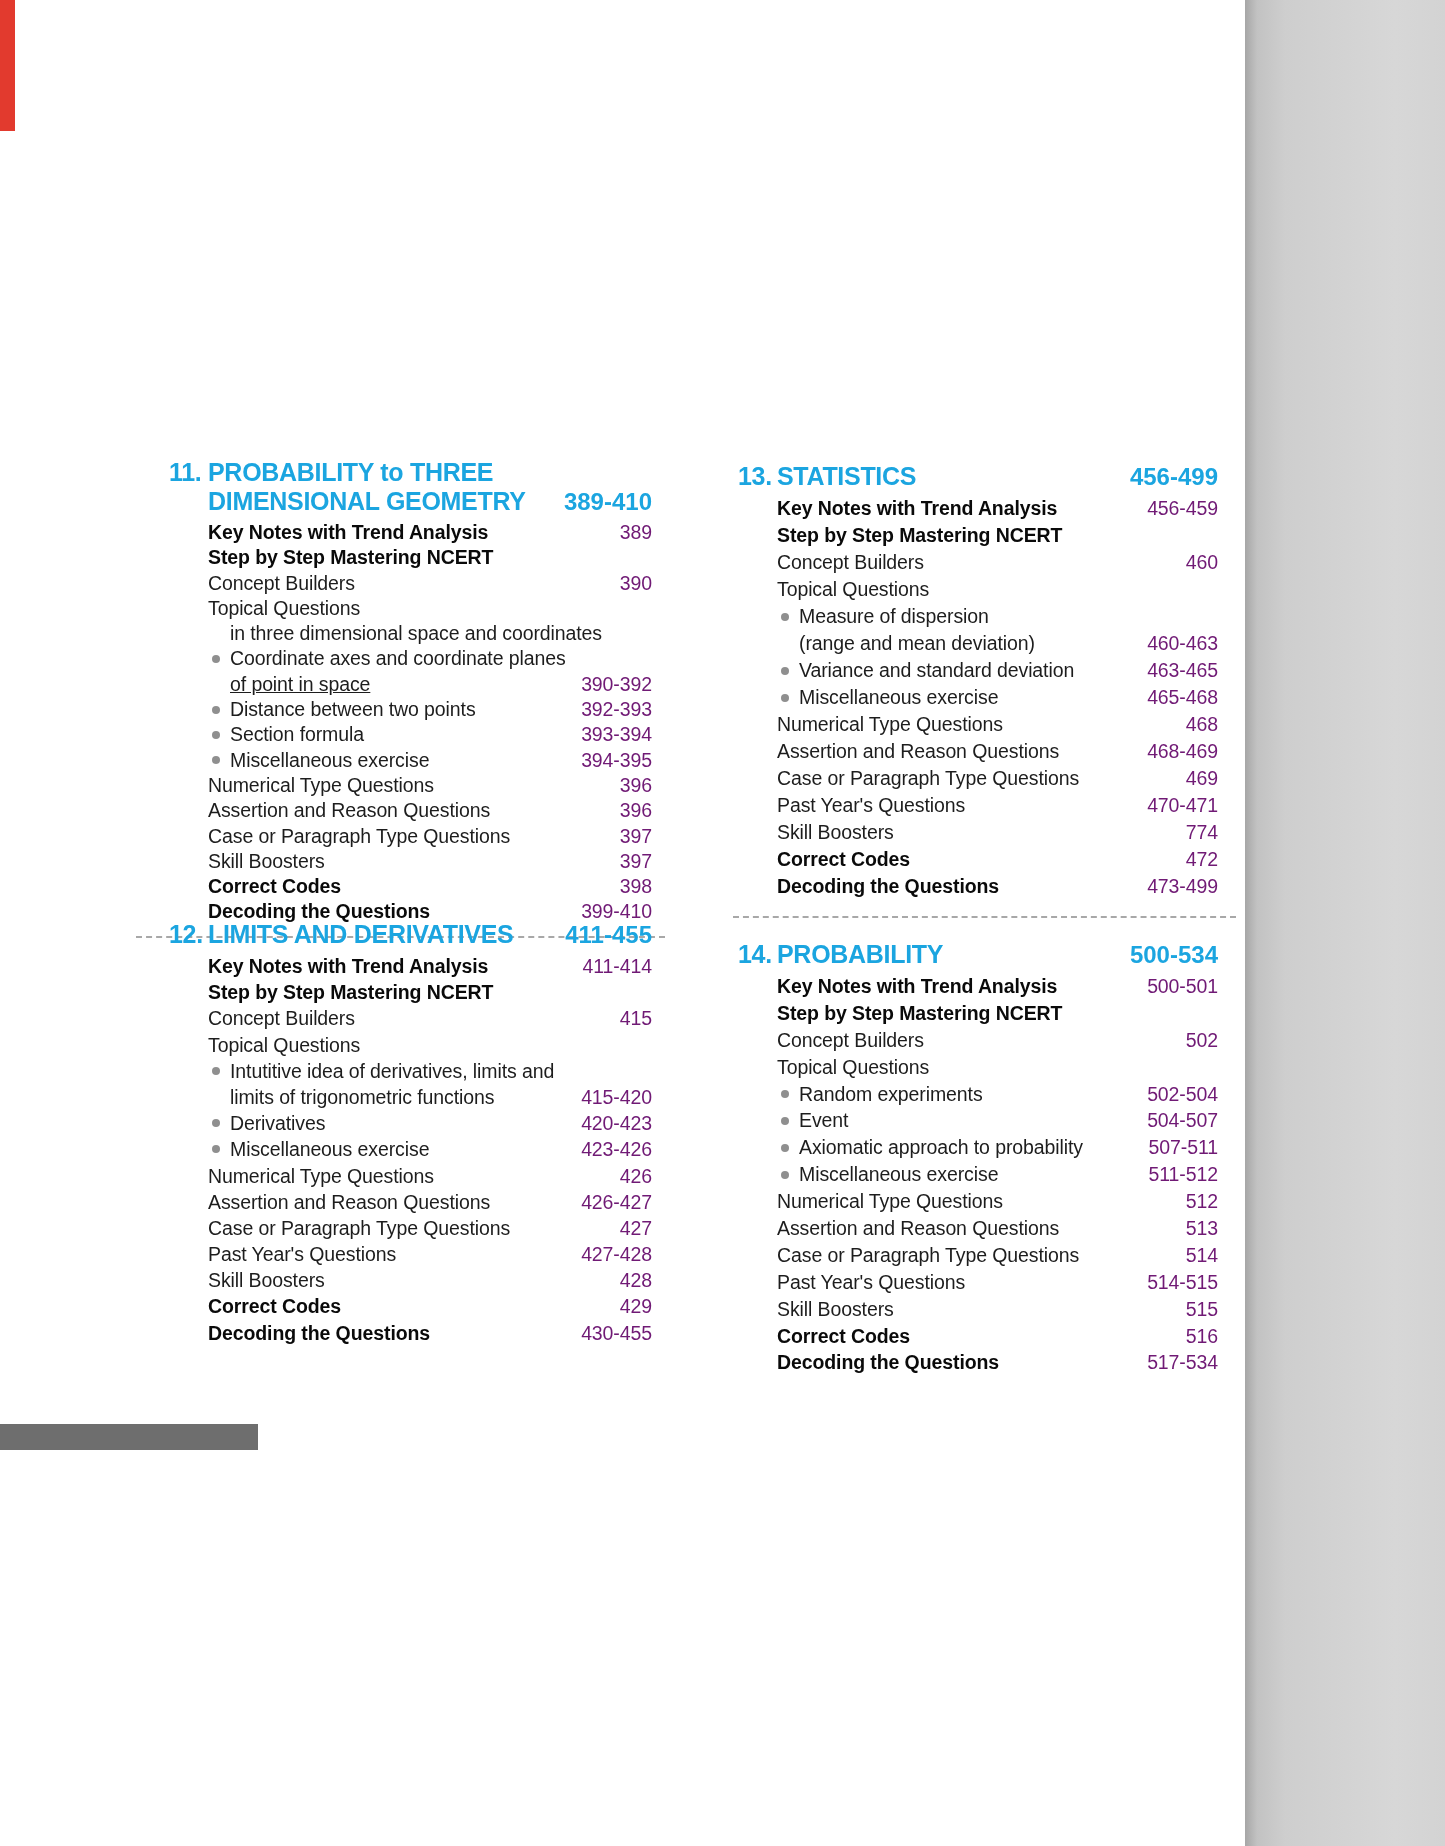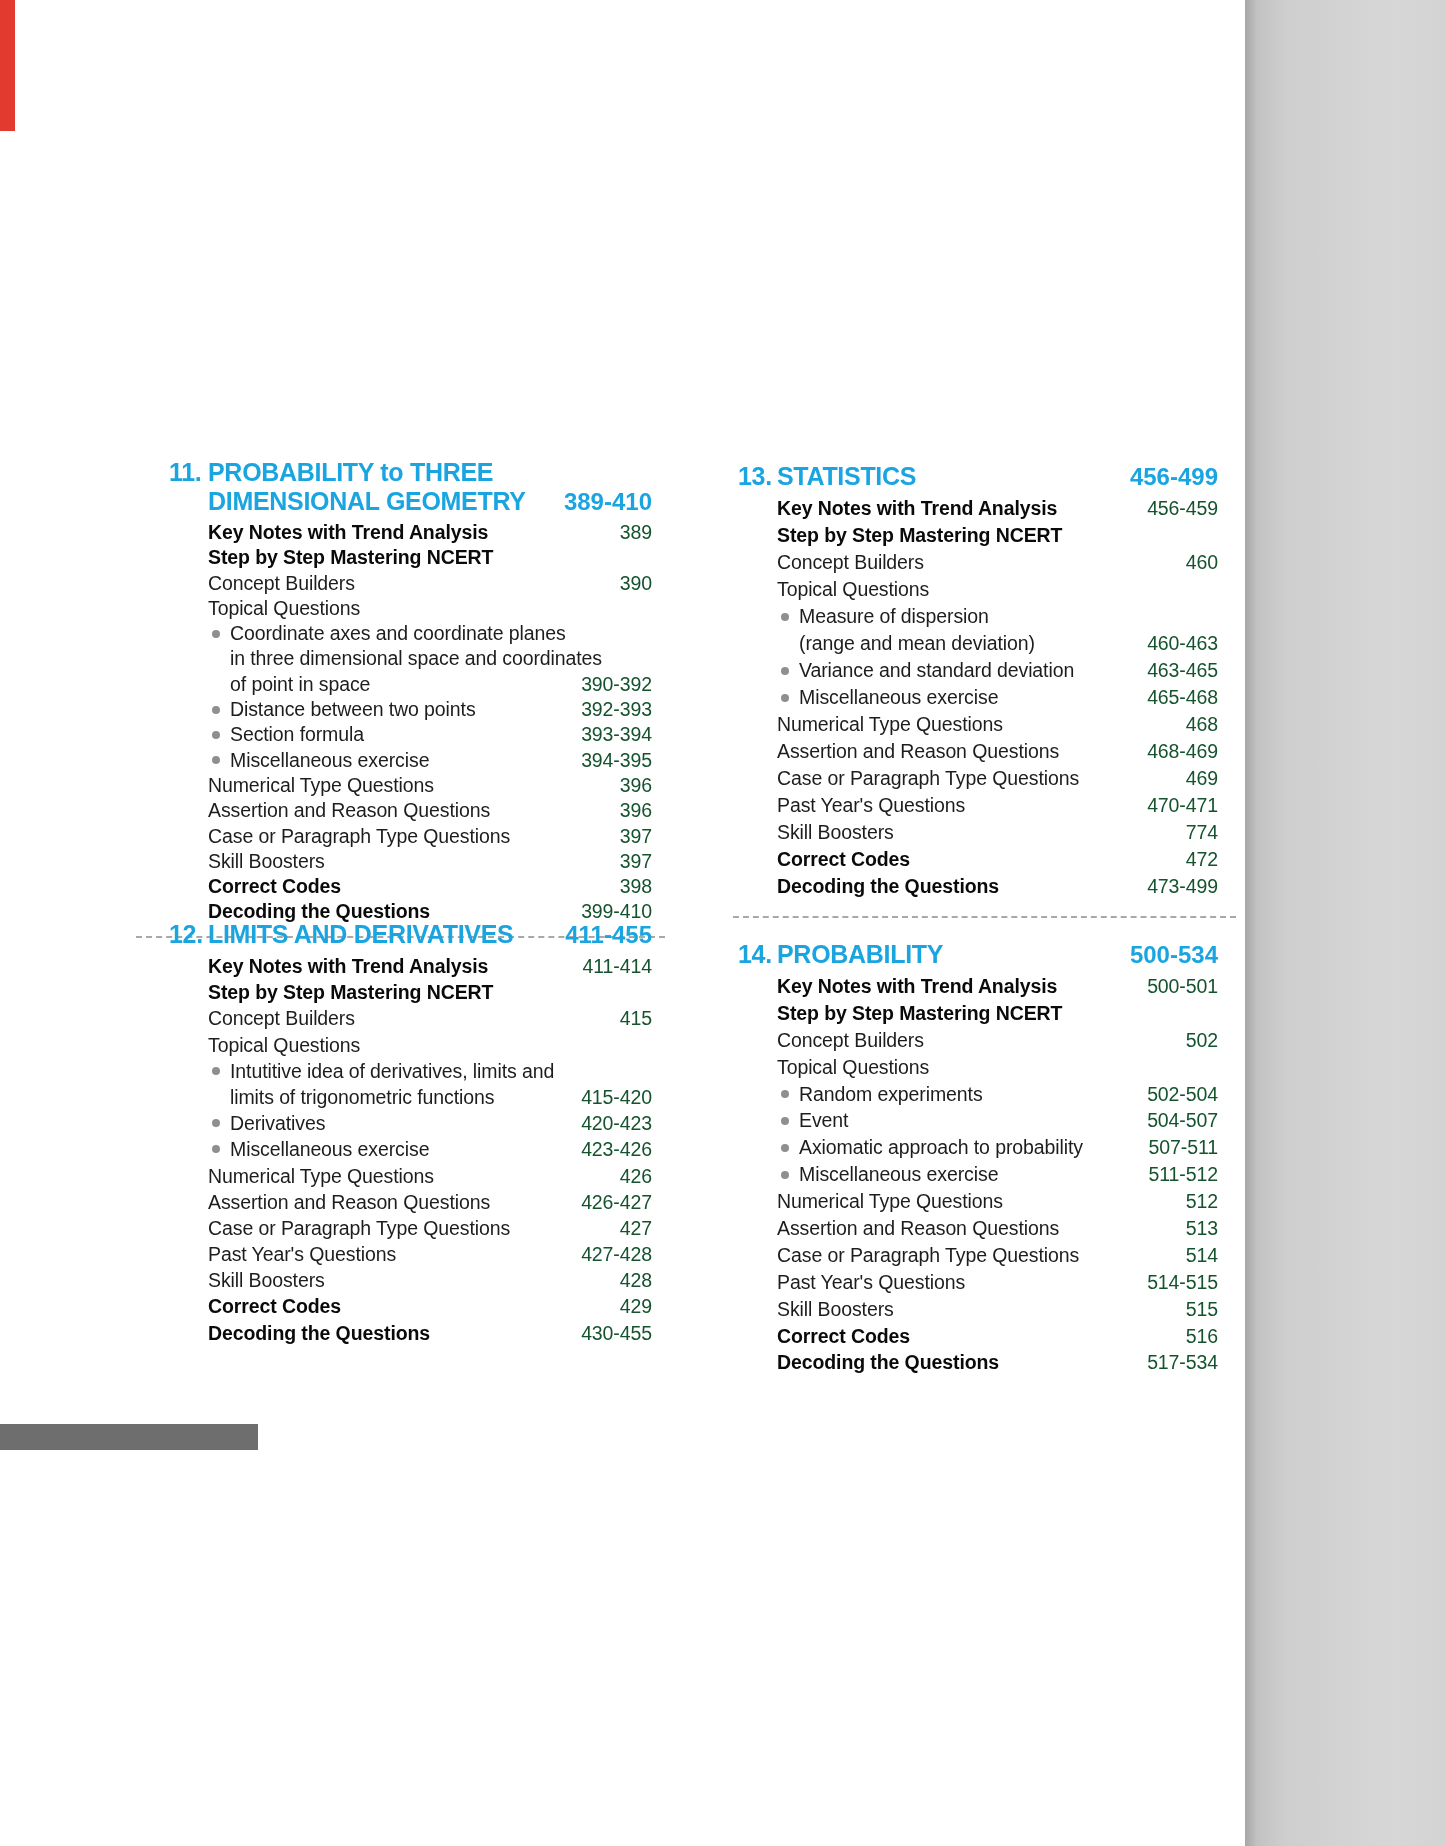--- a/index.html
+++ b/index.html
@@ -20,21 +20,21 @@
     font-weight:700;font-size:25px;letter-spacing:-0.3px;white-space:nowrap;
   }
   .t-num{position:absolute;left:1px;top:0;margin-left:8px;}
   .t-pages{position:absolute;right:0;top:0;font-size:24px;letter-spacing:0;}
   .entries{margin-top:4px;}
   .e-row{
     position:relative;padding-left:48px;font-size:19.5px;color:#1d1d1d;
     letter-spacing:-0.1px;white-space:nowrap;
   }
   .e-row.b{font-weight:700;color:#0a0a0a;}
-  .e-pages{position:absolute;right:0;top:0;font-weight:400;color:#14532d;text-align:right;}
+  .e-pages{position:absolute;right:0;top:0;font-weight:400;color:#701a75;text-align:right;}
   .lbl{display:inline-block;}
   .bullet-line{padding-left:22px;position:relative;display:block;}
   .dot{
     position:absolute;left:4px;top:50%;margin-top:-4px;width:8px;height:8px;
     border-radius:50%;background:#8f8f8f;
   }
 </style>
 </head>
 <body>
 
@@ -49,26 +49,26 @@
   <div id="col-left">
       <div class="chapter" style="left: 160px; top: 458px; width: 492px;">
         <div class="t-row" style="color: rgb(27, 165, 224);"><span class="t-num">11.</span><span>PROBABILITY to THREE</span></div>
         <div class="t-row" style="color: rgb(27, 165, 224);"><span>DIMENSIONAL GEOMETRY</span><span class="t-pages">389-410</span></div>
         <div class="entries">
           <div class="e-row b" style="height: 25.3px; line-height: 25.3px;"><span class="lbl">Key Notes with Trend Analysis</span><span class="e-pages">389</span></div>
           <div class="e-row b" style="height: 25.3px; line-height: 25.3px;"><span class="lbl">Step by Step Mastering NCERT</span></div>
           <div class="e-row" style="height: 25.3px; line-height: 25.3px;"><span class="lbl">Concept Builders</span><span class="e-pages">390</span></div>
           <div class="e-row" style="height: 25.3px; line-height: 25.3px;"><span class="lbl">Topical Questions</span></div>
           <div class="e-row" style="height: 25.3px; line-height: 25.3px;">
-            <span class="lbl bullet-line">Coordinate axes and coordinate planes<span class="dot" style="background: rgb(143, 143, 143);"></span></span>
-          </div>
-          <div class="e-row" style="height: 25.3px; line-height: 25.3px;">
             <span class="lbl bullet-line">in three dimensional space and coordinates</span>
           </div>
           <div class="e-row" style="height: 25.3px; line-height: 25.3px;">
+            <span class="lbl bullet-line">Coordinate axes and coordinate planes<span class="dot" style="background: rgb(143, 143, 143);"></span></span>
+          </div>
+          <div class="e-row" style="height: 25.3px; line-height: 25.3px; text-decoration: underline;">
             <span class="lbl bullet-line">of point in space</span>
             <span class="e-pages">390-392</span>
           </div>
           <div class="e-row" style="height: 25.3px; line-height: 25.3px;">
             <span class="lbl bullet-line">Distance between two points<span class="dot" style="background: rgb(143, 143, 143);"></span></span>
             <span class="e-pages">392-393</span>
           </div>
           <div class="e-row" style="height: 25.3px; line-height: 25.3px;">
             <span class="lbl bullet-line">Section formula<span class="dot" style="background: rgb(143, 143, 143);"></span></span>
             <span class="e-pages">393-394</span>

